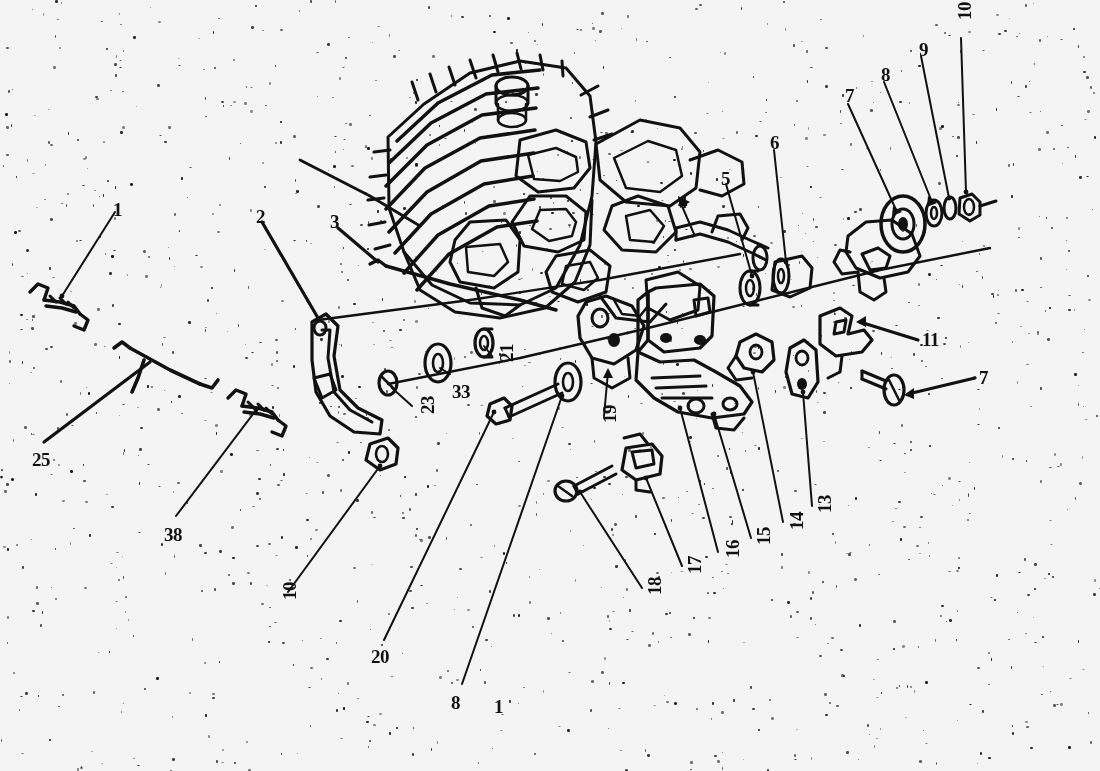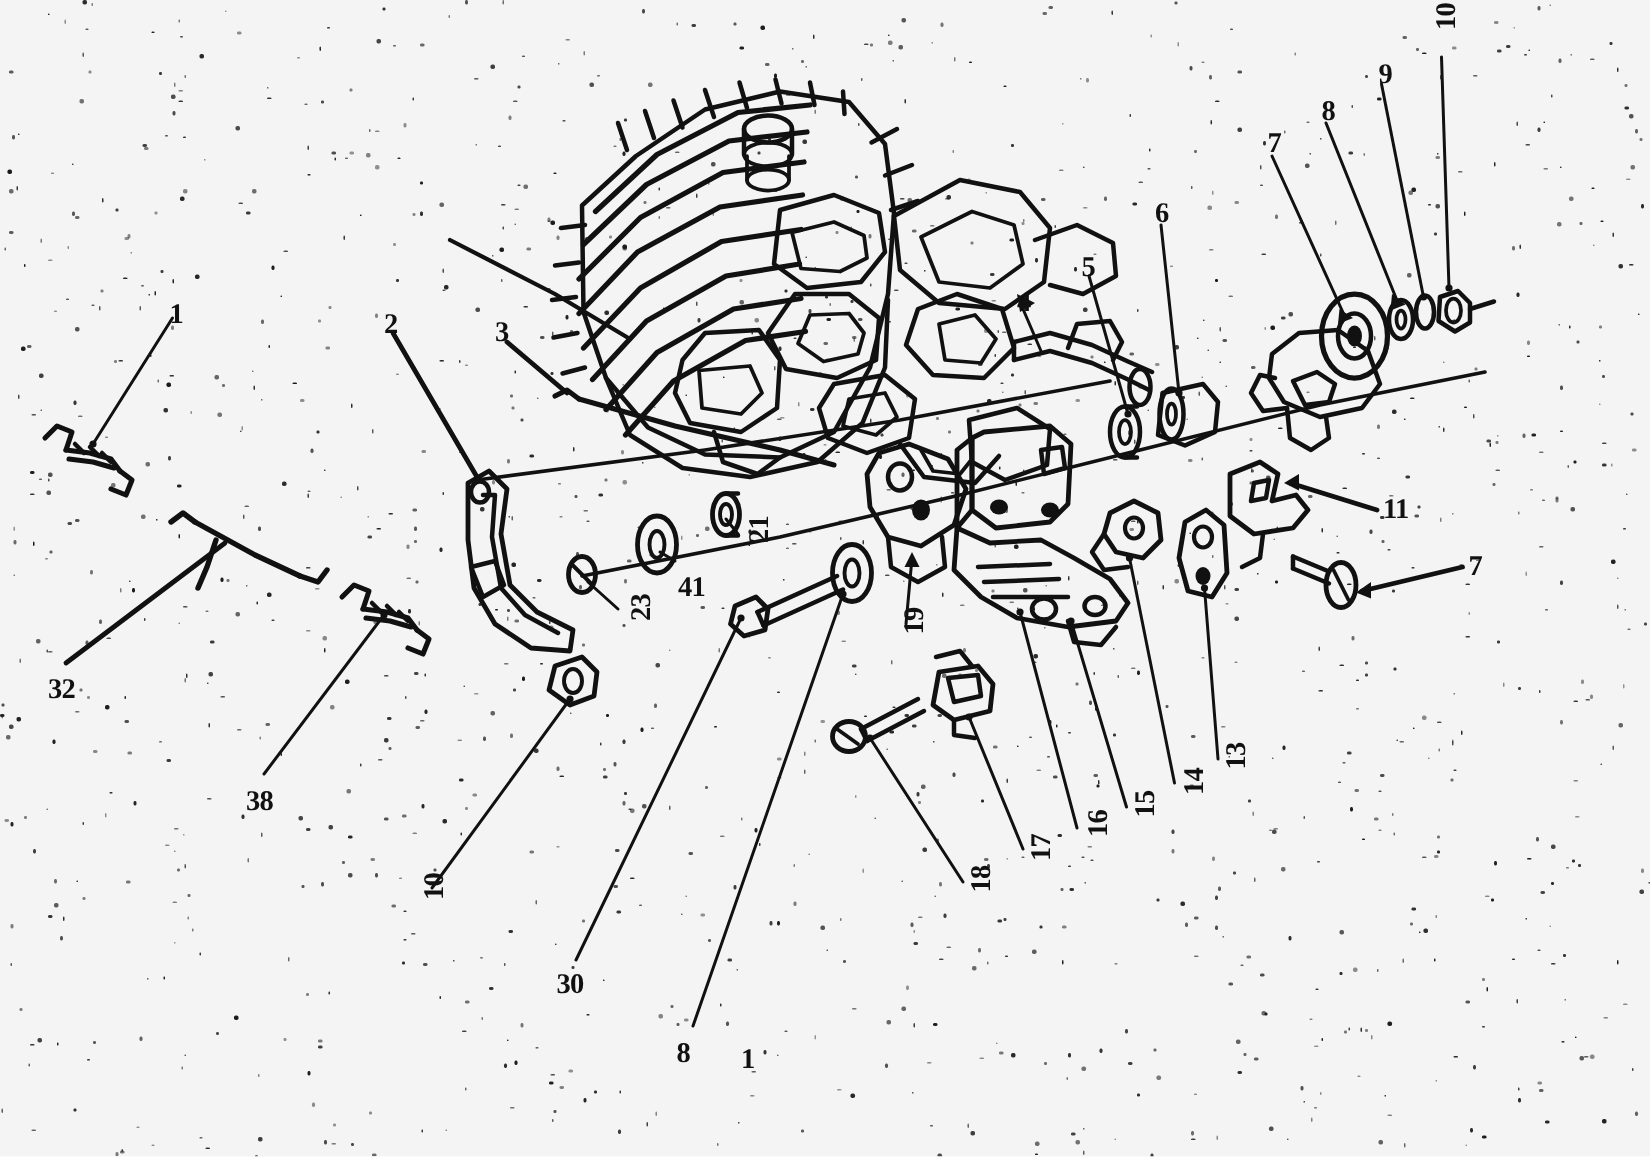--- a/index.html
+++ b/index.html
@@ -391,26 +391,26 @@
       <div class="callout-num rot90" style="left: 955px; top: 20px;">10</div>
       <div class="callout-num" style="left: 922px; top: 330px;">11</div>
       <div class="callout-num" style="left: 979px; top: 368px;">7</div>
       <div class="callout-num rot90" style="left: 815px; top: 513px;">13</div>
       <div class="callout-num rot90" style="left: 787px; top: 530px;">14</div>
       <div class="callout-num rot90" style="left: 754px; top: 545px;">15</div>
       <div class="callout-num rot90" style="left: 723px; top: 558px;">16</div>
       <div class="callout-num rot90" style="left: 685px; top: 574px;">17</div>
       <div class="callout-num rot90" style="left: 645px; top: 595px;">18</div>
       <div class="callout-num rot90" style="left: 600px; top: 423px;">19</div>
-      <div class="callout-num" style="left: 371px; top: 647px;">30</div>
+      <div class="callout-num" style="left: 371px; top: 647px;">20</div>
       <div class="callout-num rot90" style="left: 497px; top: 362px;">21</div>
-      <div class="callout-num" style="left: 452px; top: 382px;">41</div>
+      <div class="callout-num" style="left: 452px; top: 382px;">33</div>
       <div class="callout-num rot90" style="left: 418px; top: 414px;">23</div>
       <div class="callout-num" style="left: 164px; top: 525px;">38</div>
-      <div class="callout-num" style="left: 32px; top: 450px;">32</div>
+      <div class="callout-num" style="left: 32px; top: 450px;">25</div>
       <div class="callout-num" style="left: 451px; top: 693px;">8</div>
       <div class="callout-num" style="left: 494px; top: 697px;">1</div>
       <div class="callout-num rot90" style="left: 280px; top: 600px;">10</div>
     </div>
 
   <div id="noise">
       <div class="speck" style="width: 1px; height: 3px; left: 682px; top: 313px; opacity: 0.82;"></div>
       <div class="speck" style="width: 2px; height: 3px; left: 48px; top: 141px; opacity: 0.71;"></div>
       <div class="speck" style="width: 3px; height: 1px; left: 138px; top: 532px; opacity: 0.76;"></div>
       <div class="speck" style="width: 3px; height: 1px; left: 764px; top: 247px; opacity: 0.63;"></div>

